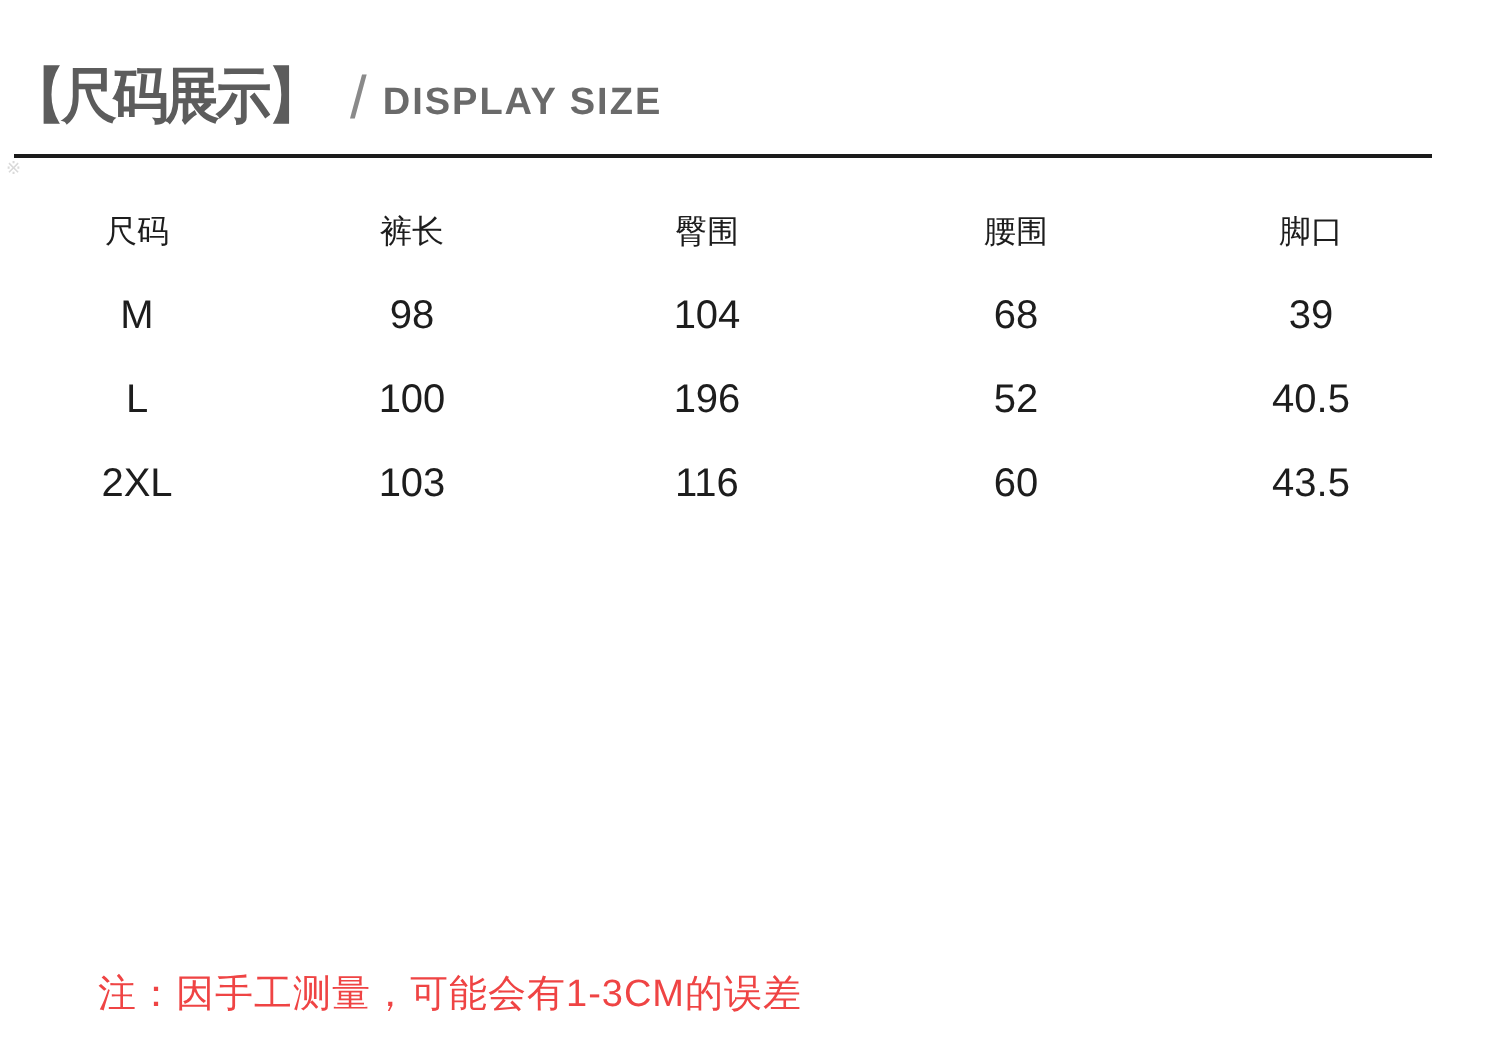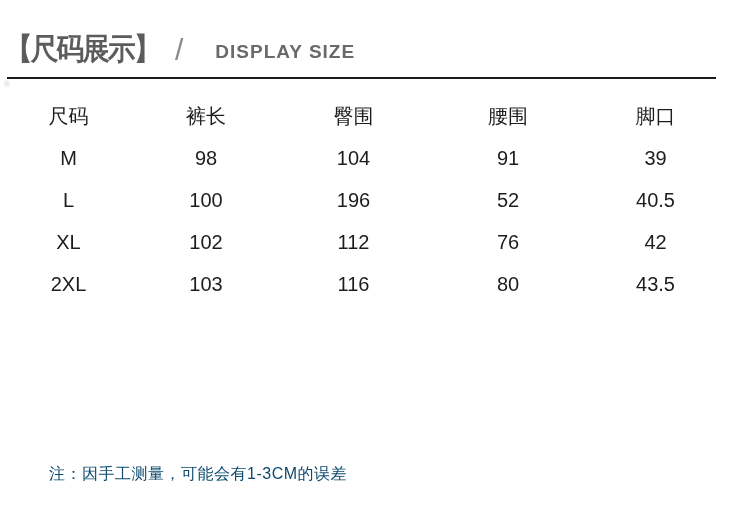--- a/index.html
+++ b/index.html
@@ -40,21 +40,21 @@
     color: #8a8a8a;
     line-height: 36px;
     margin-left: 2px;
   }
   .title-en {
     font-size: 19px;
     font-weight: bold;
     color: #6a6a6a;
     letter-spacing: 1px;
     line-height: 26px;
-    margin-left: 32px;
+    margin-left: 8px;
     padding-bottom: 3px;
   }
   .divider {
     position: absolute;
     top: 77px;
     left: 7px;
     width: 733px;
     height: 2px;
     background: #1b1b1b;
   }
@@ -78,36 +78,36 @@
   }
   table.size-table td, table.size-table th {
     height: 42px;
     padding: 0;
     text-align: center;
     vertical-align: middle;
     font-weight: normal;
     overflow: hidden;
   }
   table.size-table th {
-    font-size: 20px;
+    font-size: 16px;
     color: #1d1d1d;
   }
   table.size-table td {
     font-size: 20px;
     color: #1d1d1d;
     letter-spacing: 0px;
   }
 
   
   .note {
     position: absolute;
-    top: 464px;
+    top: 484px;
     left: 49px;
-    font-size: 16px;
-    color: #0c4a6e;
+    font-size: 19px;
+    color: #ef4444;
     letter-spacing: 0.5px;
   }
 </style>
 </head>
 <body>
 
 <div class="page">
 
   <div class="header">
     <span class="title-cn">【尺码展示】</span>
@@ -134,42 +134,35 @@
         <th>臀围</th>
         <th>腰围</th>
         <th>脚口</th>
       </tr>
     </thead>
     <tbody>
       <tr>
         <td>M</td>
         <td>98</td>
         <td>104</td>
-        <td>91</td>
+        <td>68</td>
         <td>39</td>
       </tr>
       <tr>
         <td>L</td>
         <td>100</td>
         <td>196</td>
         <td>52</td>
         <td>40.5</td>
       </tr>
       <tr>
-        <td>XL</td>
-        <td>102</td>
-        <td>112</td>
-        <td>76</td>
-        <td>42</td>
-      </tr>
-      <tr>
         <td>2XL</td>
         <td>103</td>
         <td>116</td>
-        <td>80</td>
+        <td>60</td>
         <td>43.5</td>
       </tr>
     </tbody>
   </table>
 
   <div class="note">注：因手工测量，可能会有1-3CM的误差</div>
 
 </div>
 
 </body></html>

